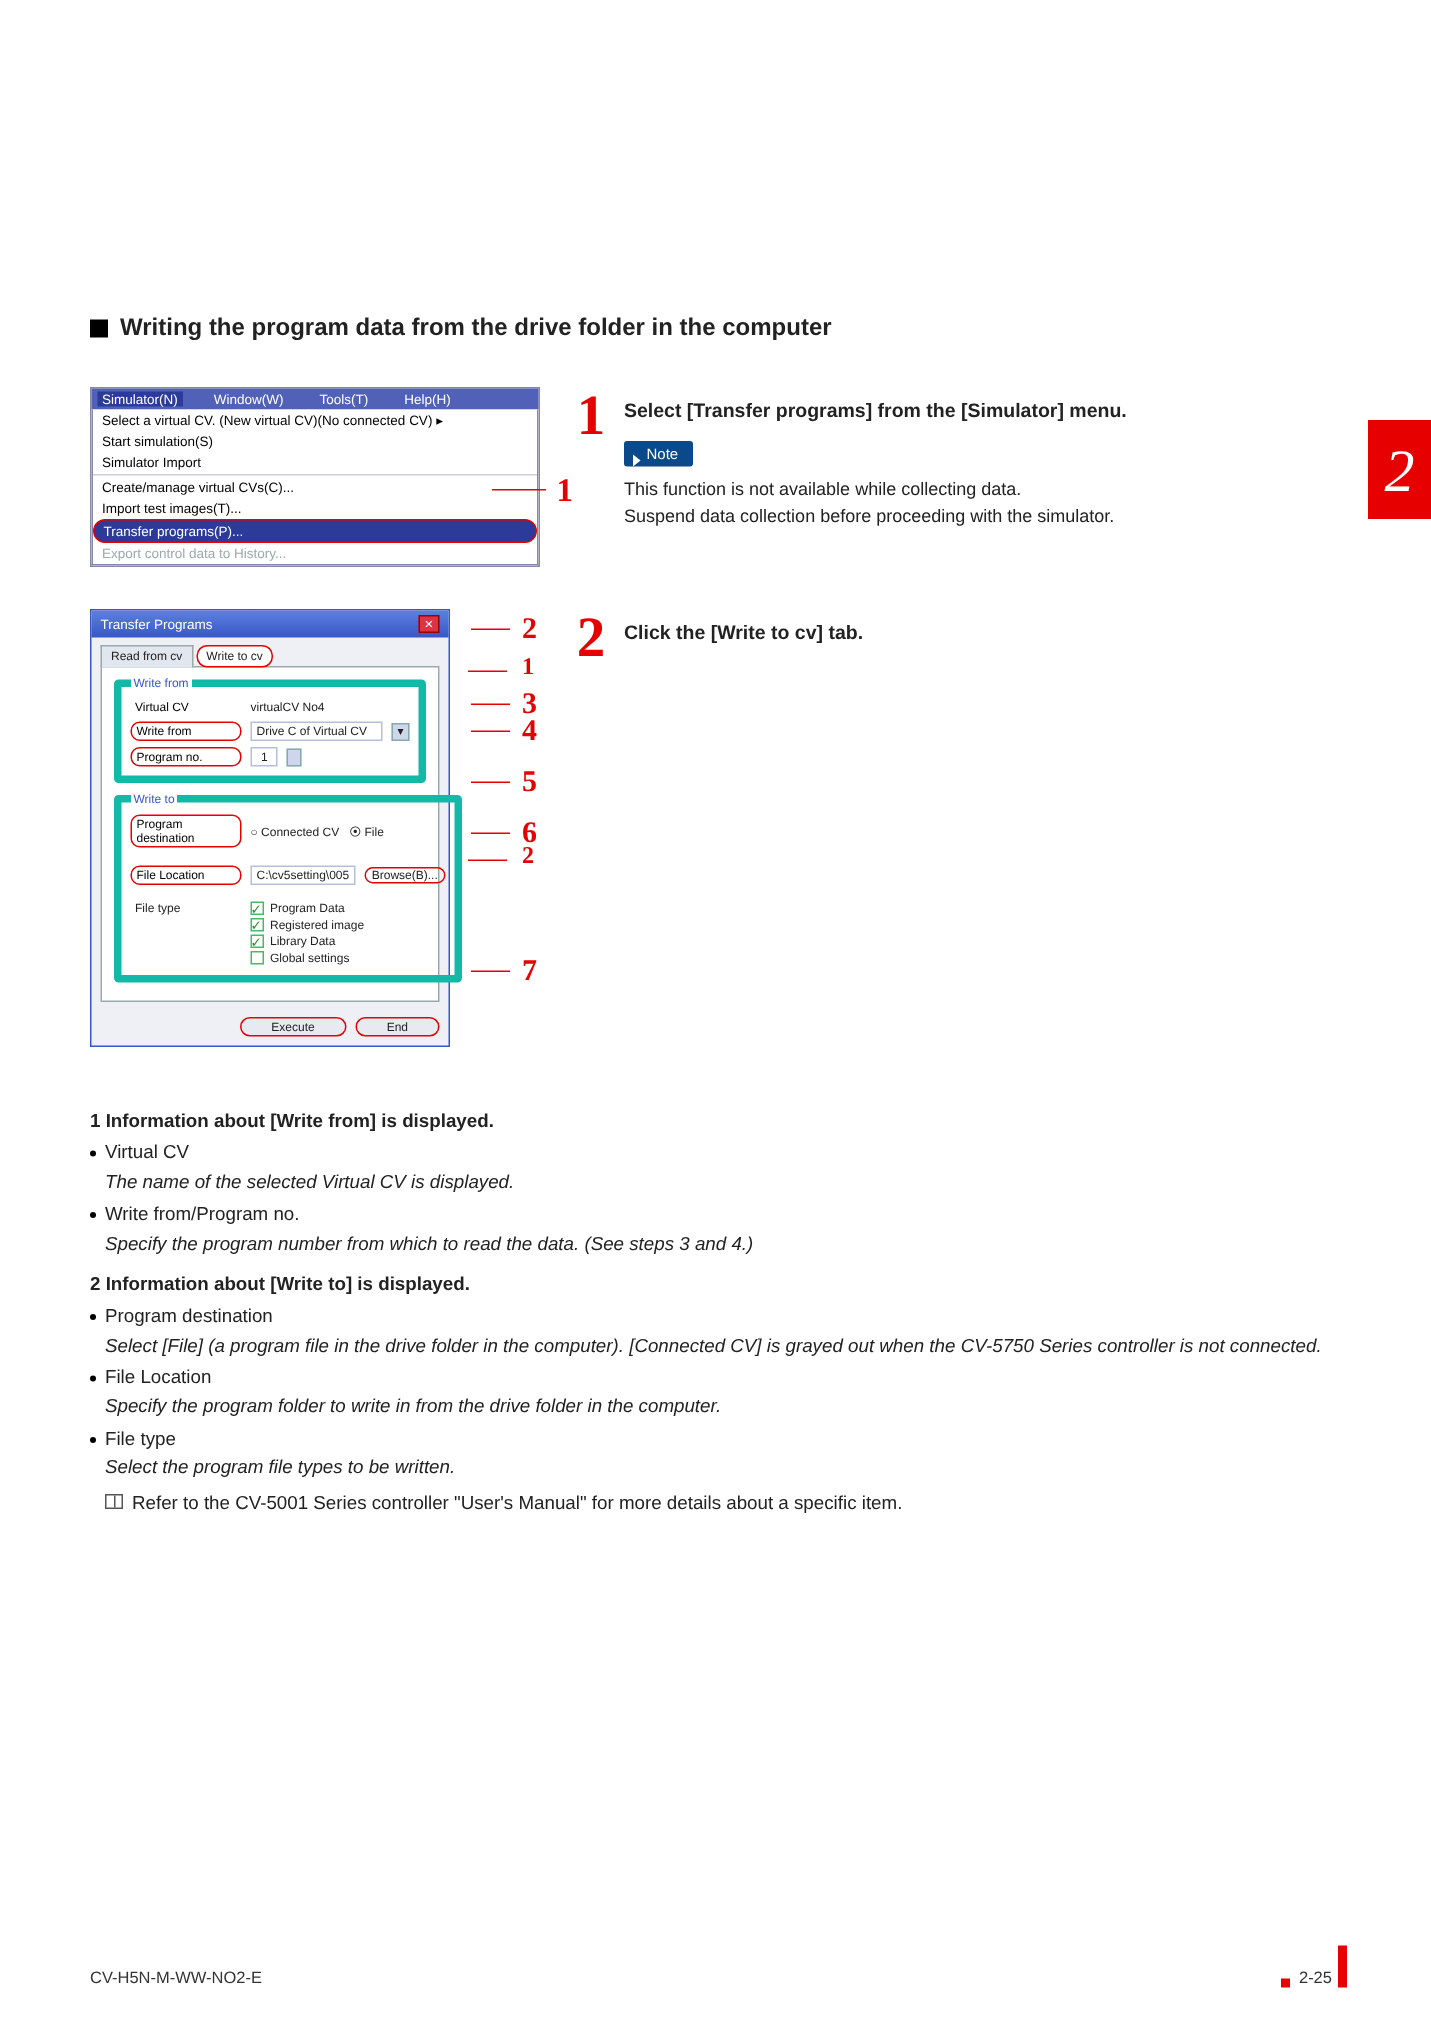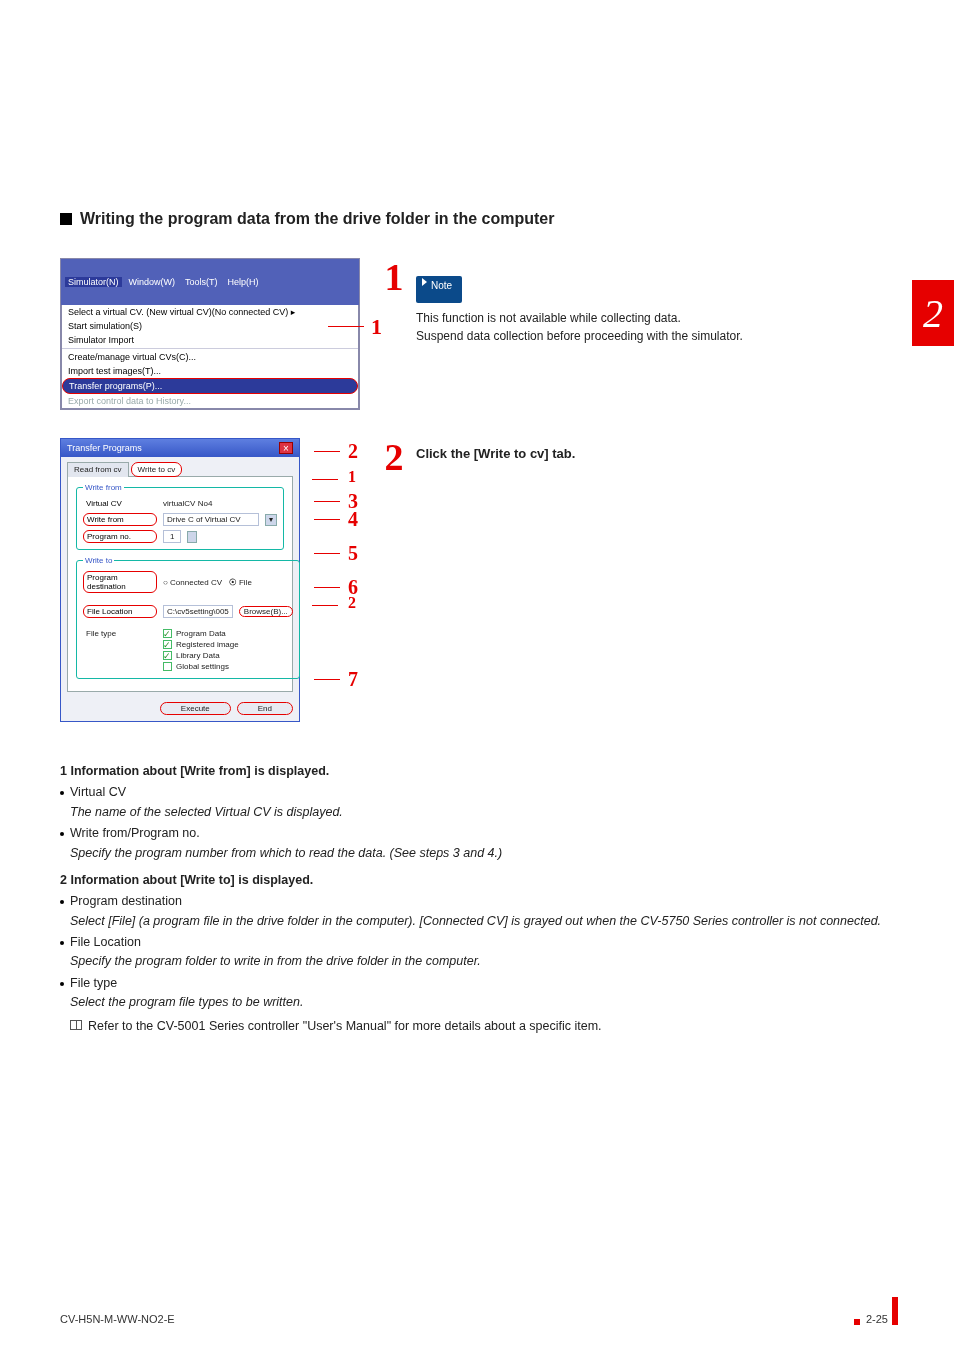--- a/index.html
+++ b/index.html
@@ -42,44 +42,44 @@
     width: 28px;
     flex: none;
     text-align: center;
   }
   .right-text { flex: 1; font-size: 13px; line-height: 1.5; padding-top: 6px; }
   .right-text .step-title { font-weight: bold; margin-bottom: 10px; }
   .note-box {
     margin-top: 8px;
   }
   .note-label {
-    display: inline-flex; align-items: flex-start; gap: 4px;
+    display: inline-flex; align-items: flex-end; gap: 4px;
     background: #0b4a8a; color: #fff;
-    font-size: 10px; padding: 2px 10px 10px 6px;
+    font-size: 10px; padding: 2px 10px 0 6px;
     border-radius: 2px; margin-bottom: 6px;
   }
   .note-label .tri {
     width: 0; height: 0;
     border-left: 5px solid #fff;
     border-top: 4px solid transparent;
     border-bottom: 4px solid transparent;
   }
   .note-body { font-size: 12px; line-height: 1.5; }
 
   
   .menu-shot {
     border: 1px solid #88a;
     font-size: 9px;
     background: #f6f6f8;
   }
   .menu-bar {
-    display: flex; gap: 4px;
+    display: flex; gap: 18px;
     background: #5161b8;
     color: #fff;
-    padding: 18px 4px;
+    padding: 2px 4px;
     text-align: center;
   }
   .menu-bar span { padding: 0 3px; }
   .menu-bar .hl { background: #2c3a9a; }
   .menu-list {
     background: #fff;
     border: 1px solid #88a;
     border-top: none;
     color: #000;
   }
@@ -121,21 +121,21 @@
   .dialog .tab {
     padding: 2px 6px; font-size: 8px;
     border: 1px solid #9aa; border-bottom: none;
     background: #e2e6ef; position: relative; bottom: -1px;
   }
   .dialog .tab.active { background: #fff; border: 1px solid #e60000; border-radius: 7px; }
   .dialog .panel {
     border: 1px solid #9aa; margin: 0 6px 6px; background: #fff; padding: 6px;
   }
   .fieldset {
-    border: 1px solid #14b8a6; border-radius: 3px;
+    border: 5px solid #14b8a6; border-radius: 3px;
     padding: 4px 6px; margin-bottom: 6px;
   }
   .fieldset legend { font-size: 8px; color: #3757c7; padding: 0 2px; }
   .form-row { display: flex; align-items: center; gap: 6px; padding: 2px 0; font-size: 8px; }
   .form-row .lbl {
     width: 74px; color: #000;
     border: 1px solid #e60000; border-radius: 6px;
     padding: 1px 3px; font-size: 8px;
   }
   .form-row .val { flex: 1; padding: 1px 3px; background: #fff; border: 1px solid #b5c0d8; }
@@ -209,20 +209,21 @@
           <div class="item">Import test images(T)...</div>
           <div class="item selected">Transfer programs(P)...</div>
           <div class="item gray">Export control data to History...</div>
         </div>
       </div>
       <span class="callout-1">1</span>
     </div>
     <div class="right-pane">
       <div class="big-num">1</div>
       <div class="right-text">
+        <div class="step-title">Select [Transfer programs] from the [Simulator] menu.</div>
         <div class="note-box">
           <div class="note-label">
             <span class="tri"></span>
             <span>Note</span>
           </div>
           <div class="note-body">This function is not available while collecting data.</div>
           <div class="note-body">Suspend data collection before proceeding with the simulator.</div>
         </div>
       </div>
     </div>

